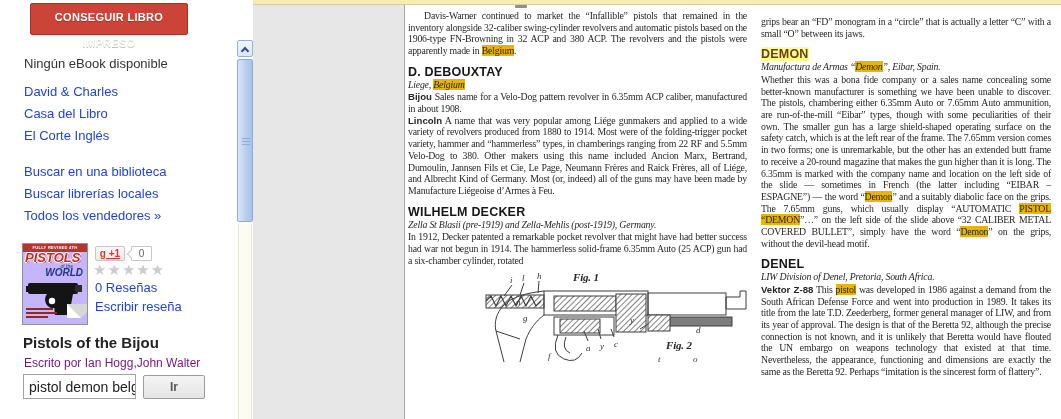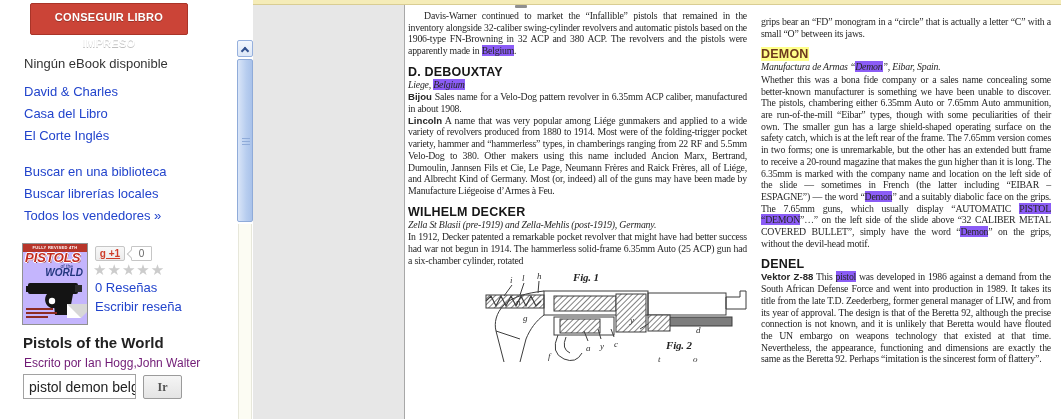--- a/index.html
+++ b/index.html
@@ -54,23 +54,23 @@
   }
   .stars { position:absolute; left:93px; top:261px; font-size:15px; color:#cccccc; letter-spacing:1px; }
   .book-title { position:absolute; left:23px; top:334px; font-size:15px; font-weight:bold; color:#222; }
   .book-authors { position:absolute; left:24px; top:356px; font-size:12px; color:#701a75; }
   .search-input {
     position:absolute; left:23px; top:374px; width:113px; height:25px;
     border:1px solid #a2a2a2; font-size:14px; color:#222; padding:0 0 0 5px;
     font-family:"Liberation Sans", sans-serif;
   }
   .go-btn {
-    position:absolute; left:143px; top:375px; width:39px; height:24px;
+    position:absolute; left:143px; top:375px; width:62px; height:24px;
     background:linear-gradient(#f5f5f5,#e4e4e4); border:1px solid #9b9b9b; border-radius:2px;
-    font-size:12px; font-weight:bold; color:#555; text-align:center; line-height:22px; cursor:pointer;font-family:Liberation Serif, serif;
+    font-size:12px; font-weight:bold; color:#555; text-align:center; line-height:22px; cursor:pointer;
   }
 
   
   .vscroll { position:absolute; left:237px; top:40px; width:16px; height:379px; }
   .vs-up {
     position:absolute; left:0; top:0; width:16px; height:17px;
     background:linear-gradient(#f3f7fd,#dce7f7); border:1px solid #96b0dd; border-radius:2px; cursor:pointer;
   }
   .vs-up .chev {
     position:absolute; left:4px; top:7px; width:6px; height:6px;
@@ -103,21 +103,21 @@
            line-height:11.7px; color:#262626; text-align:justify; letter-spacing:-0.2px; }
   .col-left  { left:3px;  top:5px;  width:339px; }
   .col-right { left:356px; top:11px; width:290px; }
   .bkcol p { margin:0; }
   .indent { text-indent:16px; }
   .bkhead { margin:8px 0 0; font-family:"Liberation Sans", sans-serif; font-size:12.5px;
             font-weight:bold; color:#161616; letter-spacing:.2px; line-height:14px; text-align:left; }
   .bkhead .demon-hl { background:#ffff8a; color:#6e3a1e; }
   .locline { font-style:italic; line-height:12.5px; }
 
-  .seg-highlight { background:#8b5cf6; }
+  .seg-highlight { background:#eab308; }
   .seg-italic { font-style:italic; }
   .seg-bold { font-family:"Liberation Sans", sans-serif; font-weight:bold; font-size:9.6px; letter-spacing:0; }
 
   .figure-wrap { margin-top:3px; position:relative; }
   .figure-wrap svg { display:block; }
 </style>
 </head>
 <body>
 
 <div class="sidebar">
@@ -152,21 +152,21 @@
     </div>
     <div class="curl"></div>
   </div>
 
   <div class="plusone">g +1</div>
   <div class="plusone-count">0</div>
   <div class="stars">★★★★★</div>
   <a class="slink" style="left:95px; top:280px">0 Reseñas</a>
   <a class="slink" style="left:95px; top:299px">Escribir reseña</a>
 
-  <div class="book-title">Pistols of the World</div>
+  <div class="book-title">Pistols of the Bijou</div>
   <div class="book-authors">Escrito por Ian Hogg,John Walter</div>
 
   <input class="search-input" type="text" value="pistol demon belgi" style="">
   <div class="go-btn">Ir</div>
 </div>
 
 <div class="viewer-bg"></div>
 <div class="top-strip"></div>
 
 <div class="vscroll">
@@ -254,15 +254,16 @@
       </svg>
     </div>
   </div>
 
   <div class="bkcol col-right">
     <p><span>grips bear an “FD” monogram in a “circle” that is actually a letter “C” with a small “O” between its jaws.</span></p>
     <h3 class="bkhead"><span class="demon-hl">DEMON</span></h3>
     <p class="locline"><span class="seg-italic">Manufactura de Armas “</span><span class="seg-italic seg-highlight">Demon</span><span class="seg-italic">”, Eibar, Spain.</span></p>
     <p><span>Whether this was a bona fide company or a sales name concealing some better-known manufacturer is something we have been unable to discover. The pistols, chambering either 6.35mm Auto or 7.65mm Auto ammunition, are run-of-the-mill “Eibar” types, though with some peculiarities of their own. The smaller gun has a large shield-shaped operating surface on the safety catch, which is at the left rear of the frame. The 7.65mm version comes in two forms; one is unremarkable, but the other has an extended butt frame to receive a 20-round magazine that makes the gun higher than it is long. The 6.35mm is marked with the company name and location on the left side of the slide — sometimes in French (the latter including “EIBAR – ESPAGNE”) — the word “</span><span class="seg-highlight">Demon</span><span>” and a suitably diabolic face on the grips. The 7.65mm guns, which usually display “AUTOMATIC </span><span class="seg-highlight">PISTOL “DEMON</span><span>”…” on the left side of the slide above “32 CALIBER METAL COVERED BULLET”, simply have the word “</span><span class="seg-highlight">Demon</span><span>” on the grips, without the devil-head motif.</span></p>
     <h3 class="bkhead">DENEL</h3>
+    <p class="locline"><span class="seg-italic">LIW Division of Denel, Pretoria, South Africa.</span></p>
     <p><span class="seg-bold">Vektor Z-88</span><span>  This </span><span class="seg-highlight">pistol</span><span> was developed in 1986 against a demand from the South African Defense Force and went into production in 1989. It takes its title from the late T.D. Zeederberg, former general manager of LIW, and from its year of approval. The design is that of the Beretta 92, although the precise connection is not known, and it is unlikely that Beretta would have flouted the UN embargo on weapons technology that existed at that time. Nevertheless, the appearance, functioning and dimensions are exactly the same as the Beretta 92. Perhaps “imitation is the sincerest form of flattery”.</span></p>
   </div>
 </div>
 
 </body></html>

